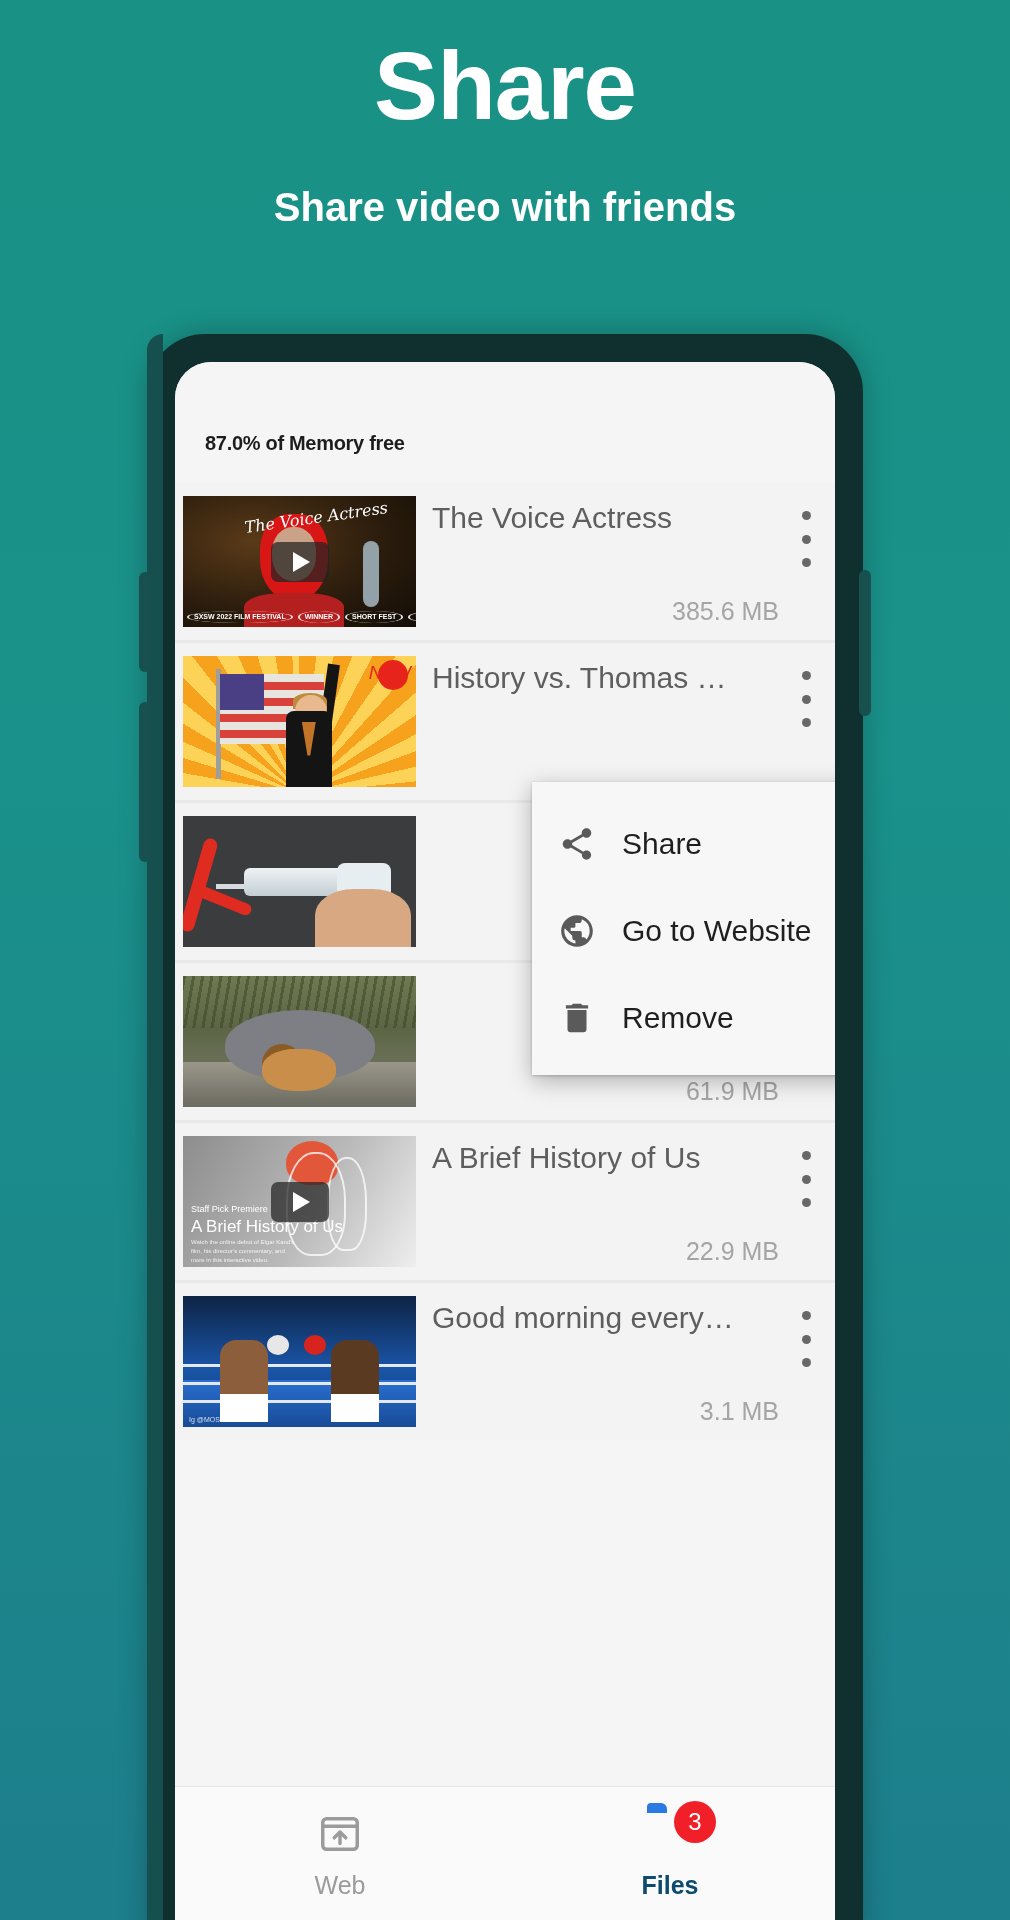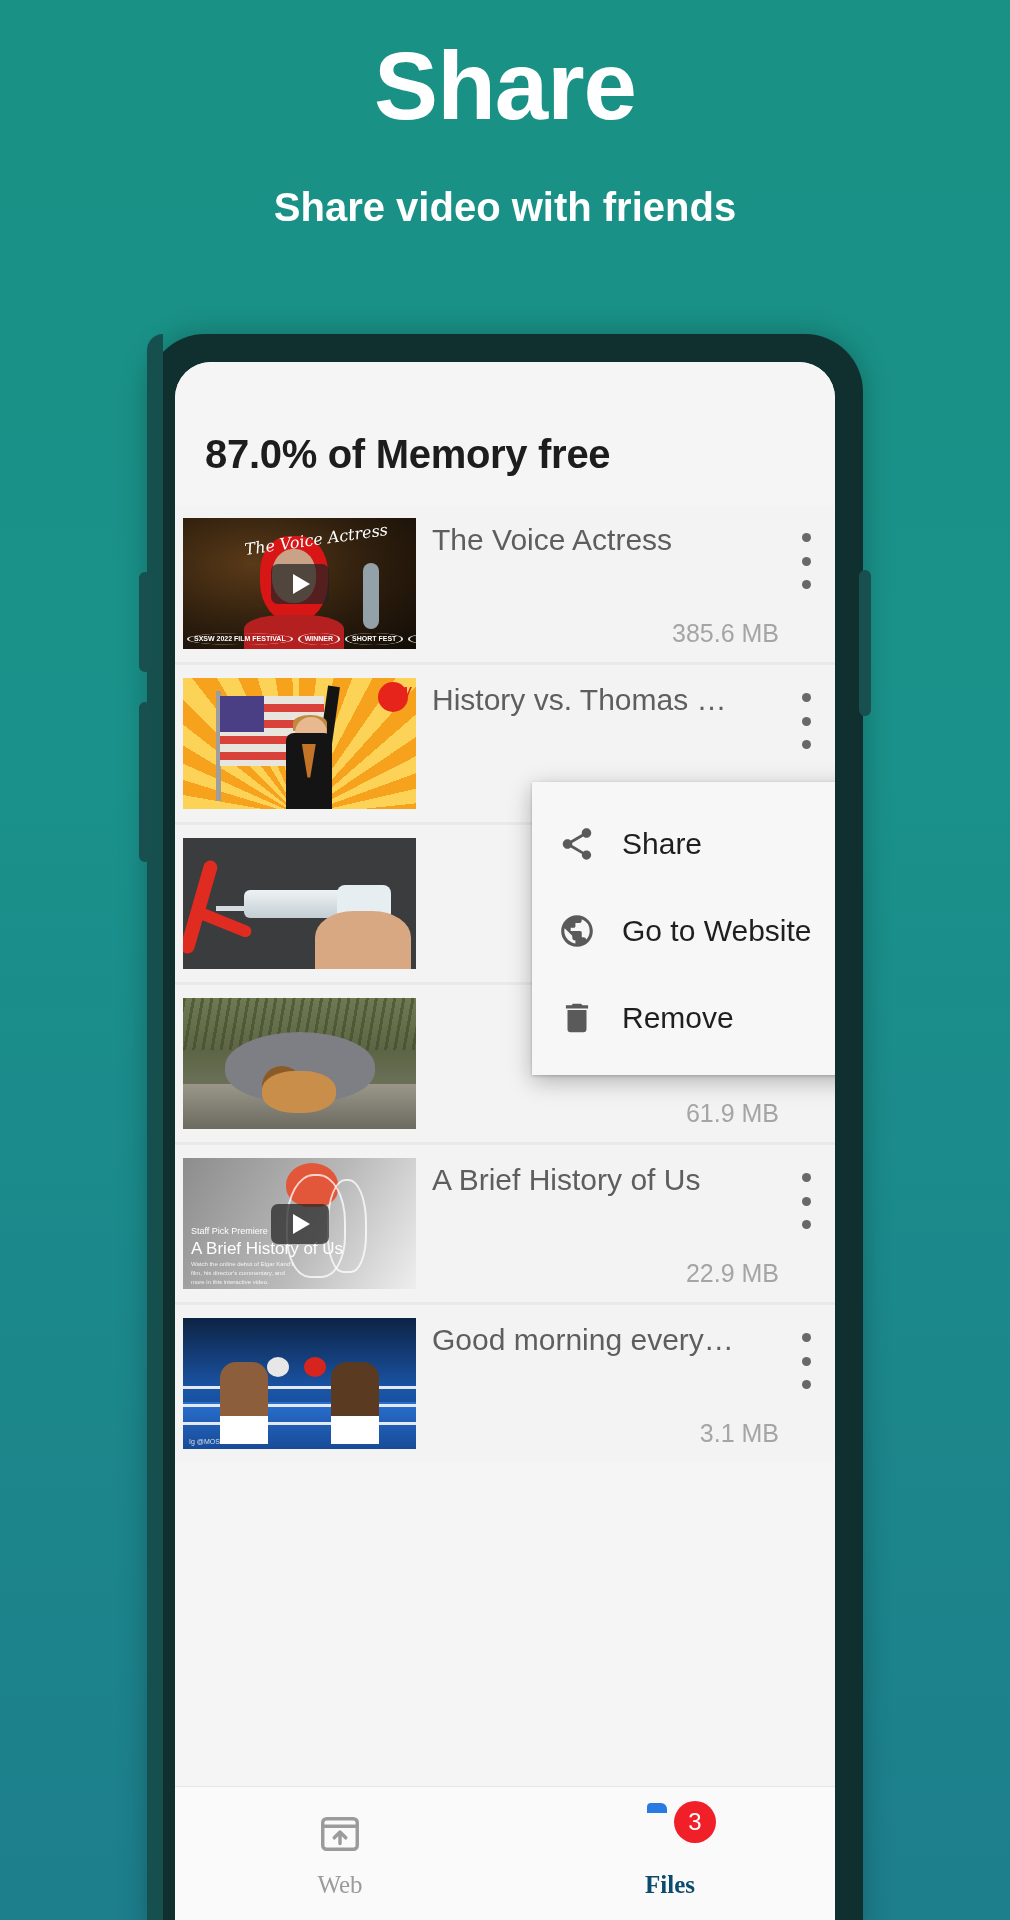--- a/index.html
+++ b/index.html
@@ -78,21 +78,21 @@
     border-radius: 36px 36px 0 0;
     overflow: hidden;
   }
 
   
   .app-header {
     padding: 70px 30px 28px 30px;
     background: #f5f5f5;
   }
   .memory-text {
-    font-size: 40px;
+    font-size: 20px;
     font-weight: bold;
     color: #1d1d1d;
     letter-spacing: -0.3px;
   }
 
   
   .video-list {
     background: #e9e9e9;
   }
   .video-row {
@@ -251,21 +251,21 @@
     width: 14px; height: 34px; background: #c27429;
     clip-path: polygon(0 0,100% 0,60% 100%,40% 100%);
   }
   .tn-history .arm {
     position: absolute; left: 60%; top: 6%;
     width: 12px; height: 72px; background: #141414;
     transform: rotate(8deg);
   }
   .tn-history .newtag {
     position: absolute; right: 6px; top: 6px;
-    font-size: 13px; font-weight: bold; font-style: italic;
+    font-size: 19px; font-weight: normal; font-style: italic;
     color: #e7241b; letter-spacing: -1px;
   }
   .tn-history .newdot {
     position: absolute; right: 8px; top: 4px;
     width: 30px; height: 30px; border-radius: 50%;
     background: #e7241b;
   }
 
   .tn-syringe { background: #3a3c3d; }
   .tn-syringe .barrel {
@@ -424,21 +424,21 @@
   }
   .nav-item {
     flex: 1;
     display: flex;
     flex-direction: column;
     align-items: center;
     gap: 14px;
     position: relative;
   }
   .nav-icon { width: 46px; height: 46px; position: relative; }
-  .nav-label { font-size: 25px; color: #9b9b9b; font-family: Liberation Serif, serif; }
+  .nav-label { font-size: 25px; color: #9b9b9b; }
   .nav-item.active .nav-label { color: #0c4a6e; font-weight: bold; }
   .badge {
     position: absolute;
     top: -10px; right: 50%;
     margin-right: -46px;
     width: 42px; height: 42px;
     border-radius: 50%;
     background: #f01f28;
     color: #fff;
     font-size: 24px;

